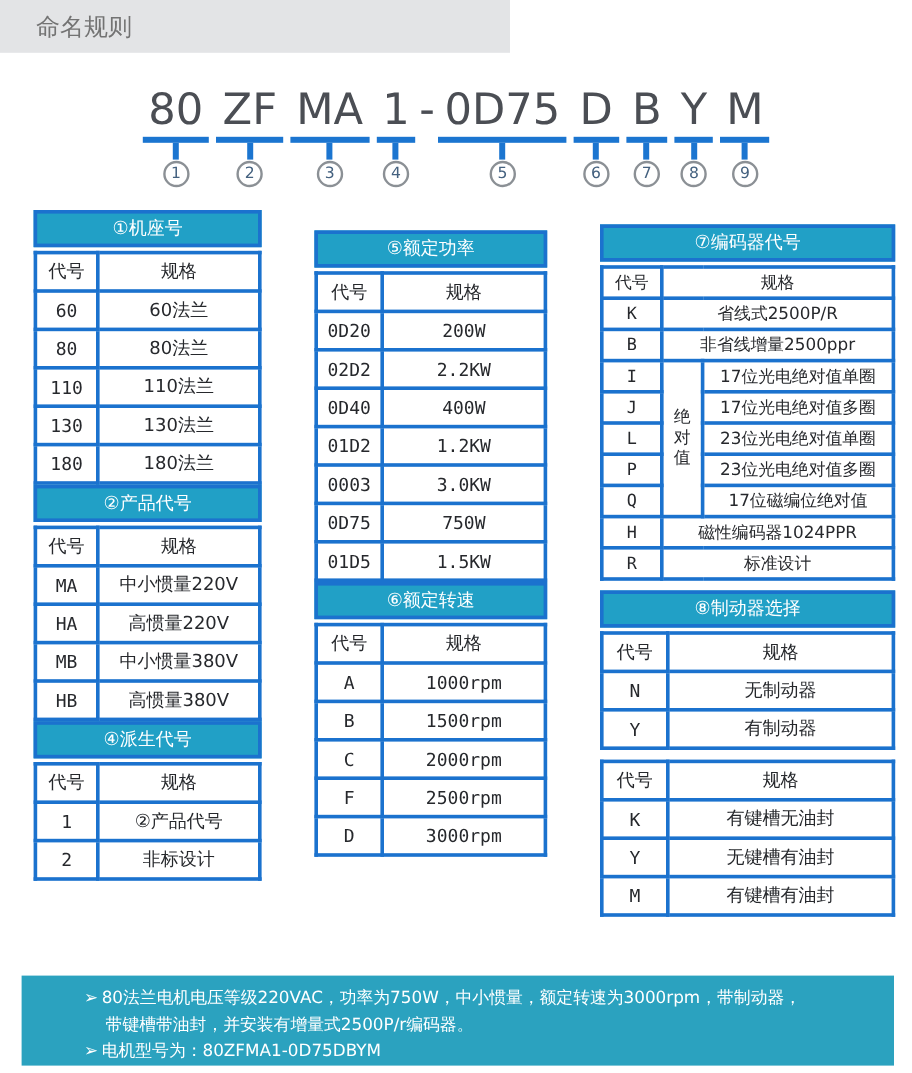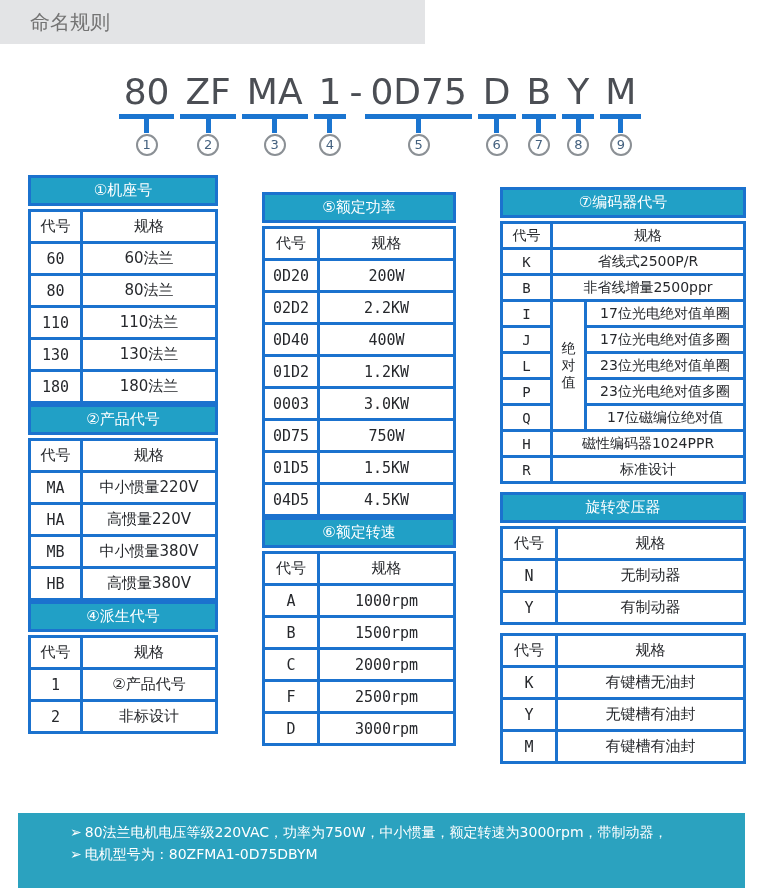--- a/index.html
+++ b/index.html
@@ -239,24 +239,20 @@
             <td class="mono">3.0KW</td>
           </tr>
       <tr>
             <td class="mono">0D75</td>
             <td class="mono">750W</td>
           </tr>
       <tr>
             <td class="mono">01D5</td>
             <td class="mono">1.5KW</td>
           </tr>
-      <tr>
-            <td class="mono">04D5</td>
-            <td class="mono">4.5KW</td>
-          </tr>
     </tbody>
       </table>
   </div>
   <div class="section">
     <div class="band">⑥额定转速</div>
     <table class="tbl">
       <colgroup>
           <col style="width:55px">
           <col>
         </colgroup>
@@ -340,21 +336,21 @@
             <td colspan="2">磁性编码器1024PPR</td>
           </tr>
       <tr>
             <td class="mono">R</td>
             <td colspan="2">标准设计</td>
           </tr>
     </tbody>
       </table>
   </div>
   <div class="section">
-    <div class="band">旋转变压器</div>
+    <div class="band">⑧制动器选择</div>
     <table class="tbl">
       <colgroup>
           <col style="width:55px">
           <col>
         </colgroup>
       <tbody>
           <tr>
         <td>代号</td>
         <td>规格</td>
       </tr>
@@ -394,16 +390,17 @@
           </tr>
     </tbody>
       </table>
   </div>
 </div>
 
 <div class="note-band">
   <div class="note-line">
     <span class="note-bullet">➢</span><span>80法兰电机电压等级220VAC，功率为750W，中小惯量，额定转速为3000rpm，带制动器，</span>
   </div>
+  <div class="note-line note-cont">带键槽带油封，并安装有增量式2500P/r编码器。</div>
   <div class="note-line">
     <span class="note-bullet">➢</span><span>电机型号为：80ZFMA1-0D75DBYM</span>
   </div>
 </div>
 
 </body></html>

